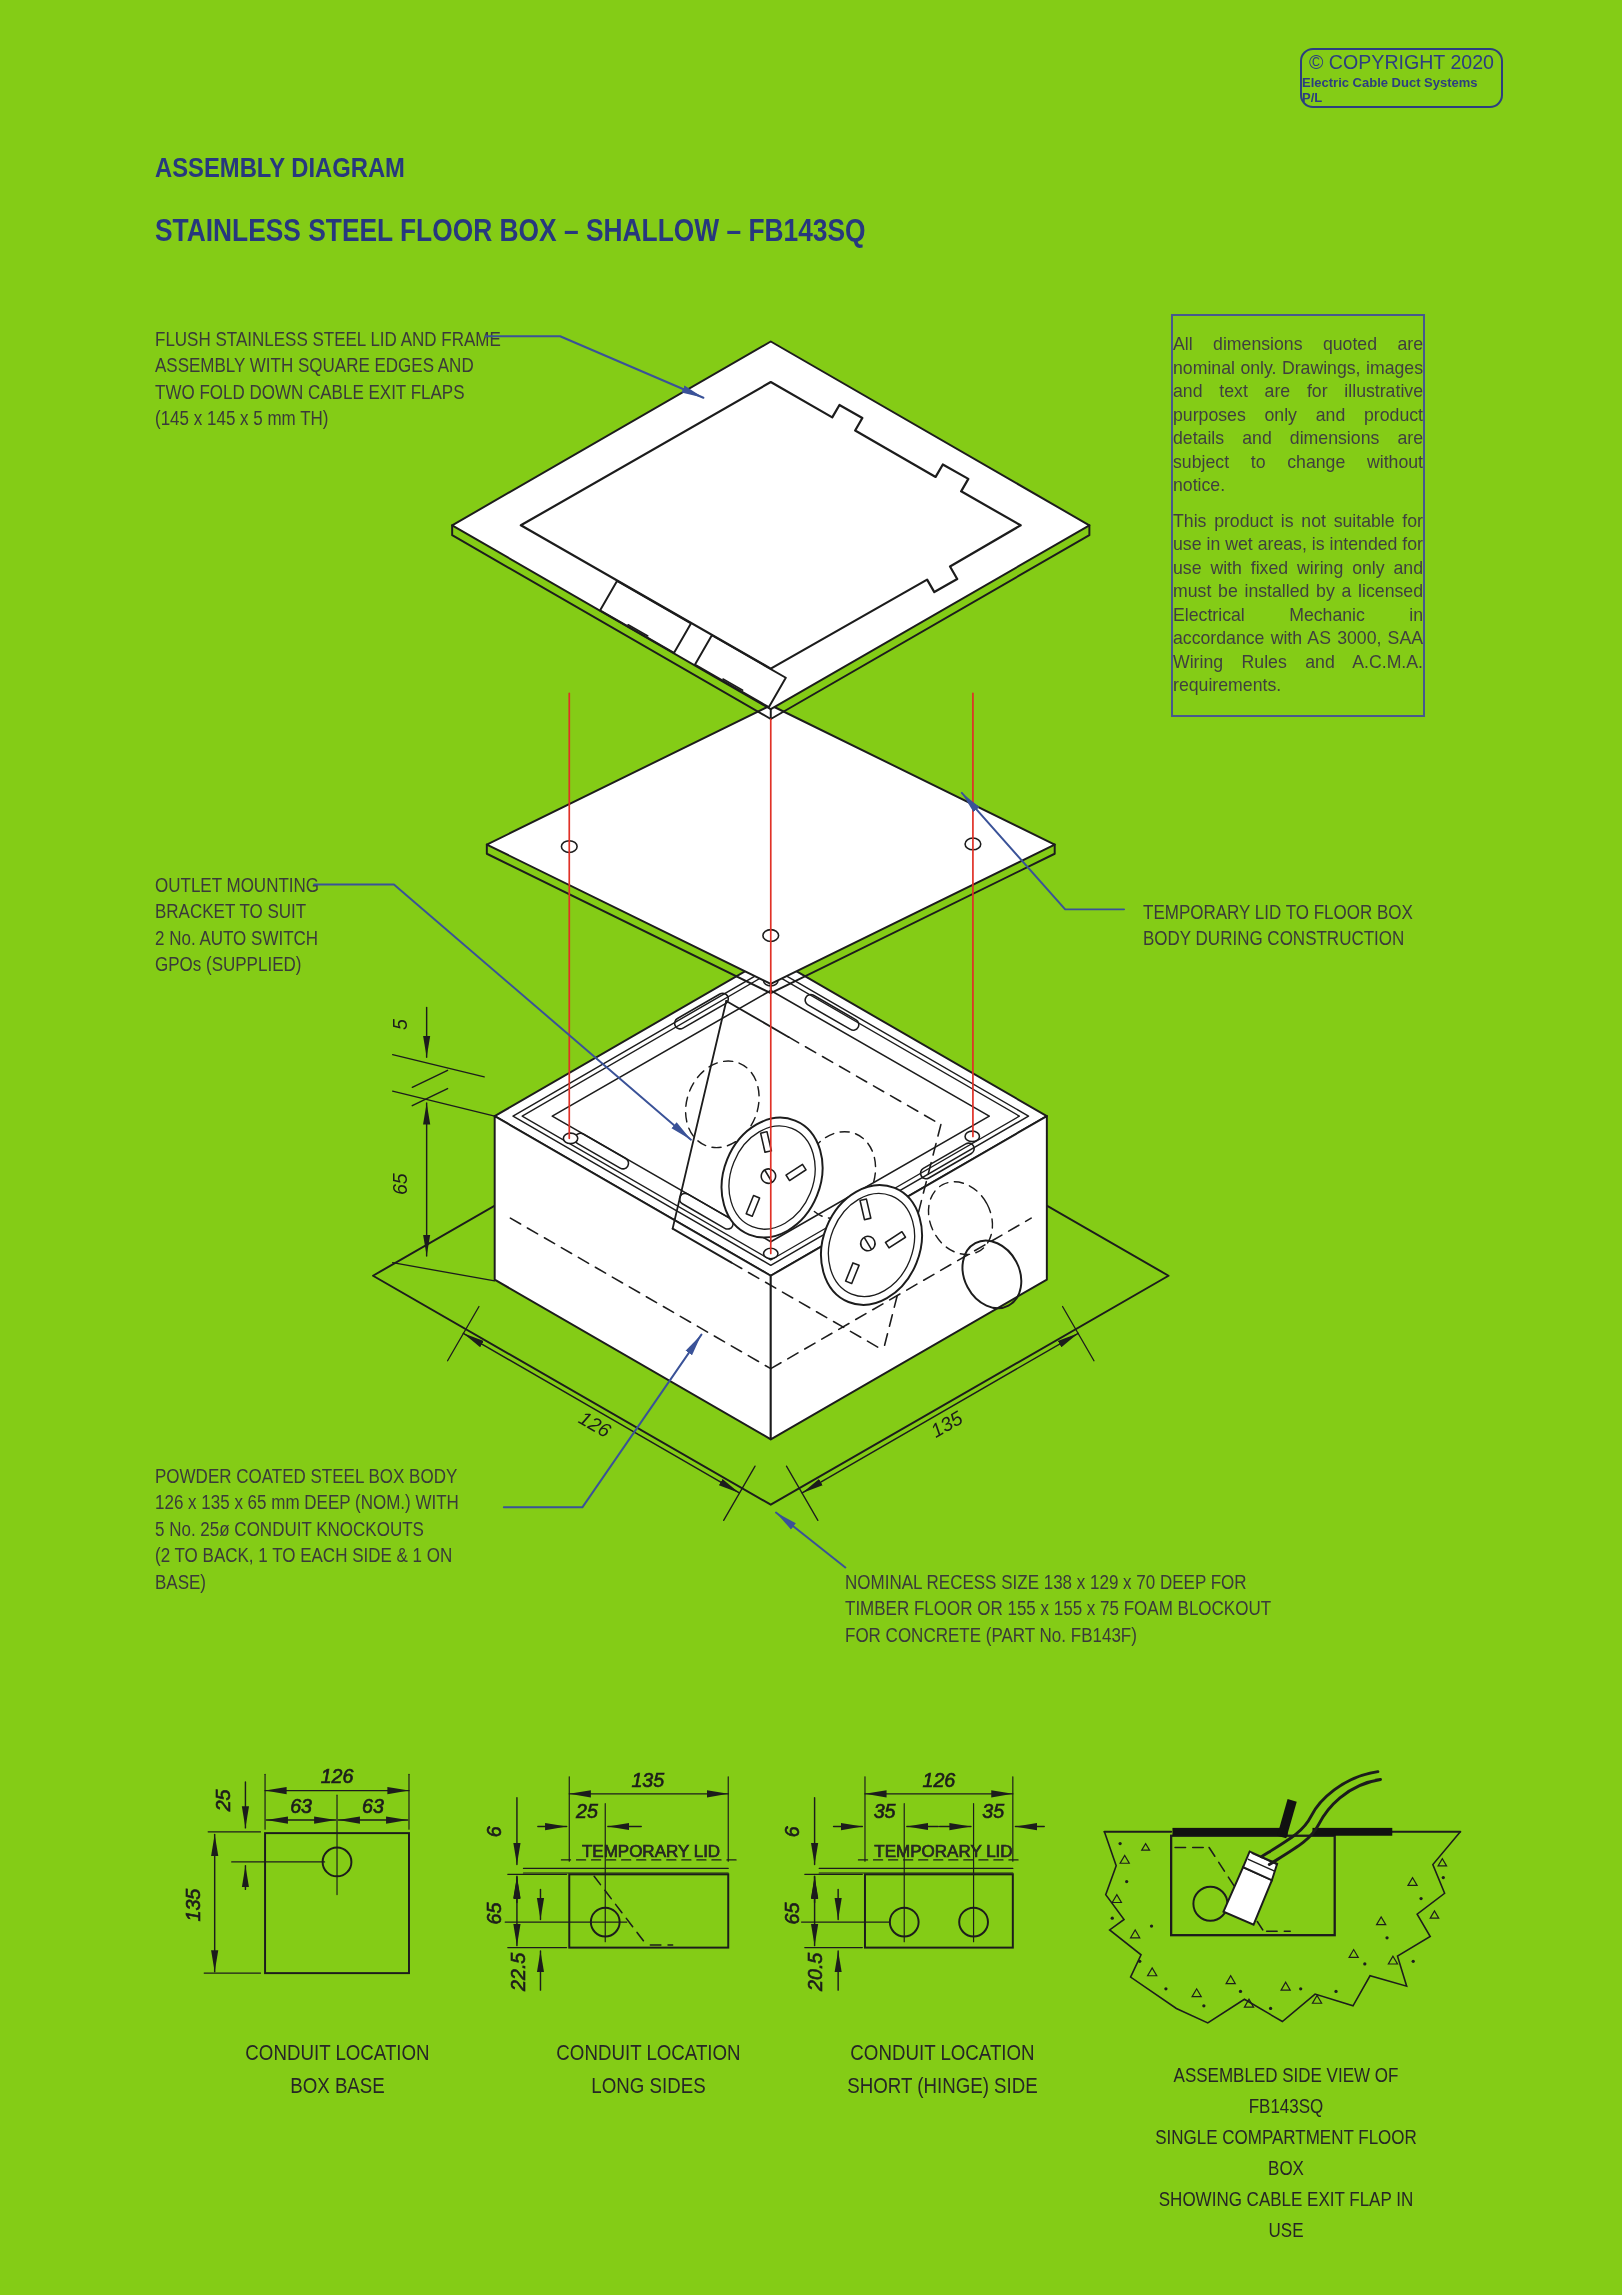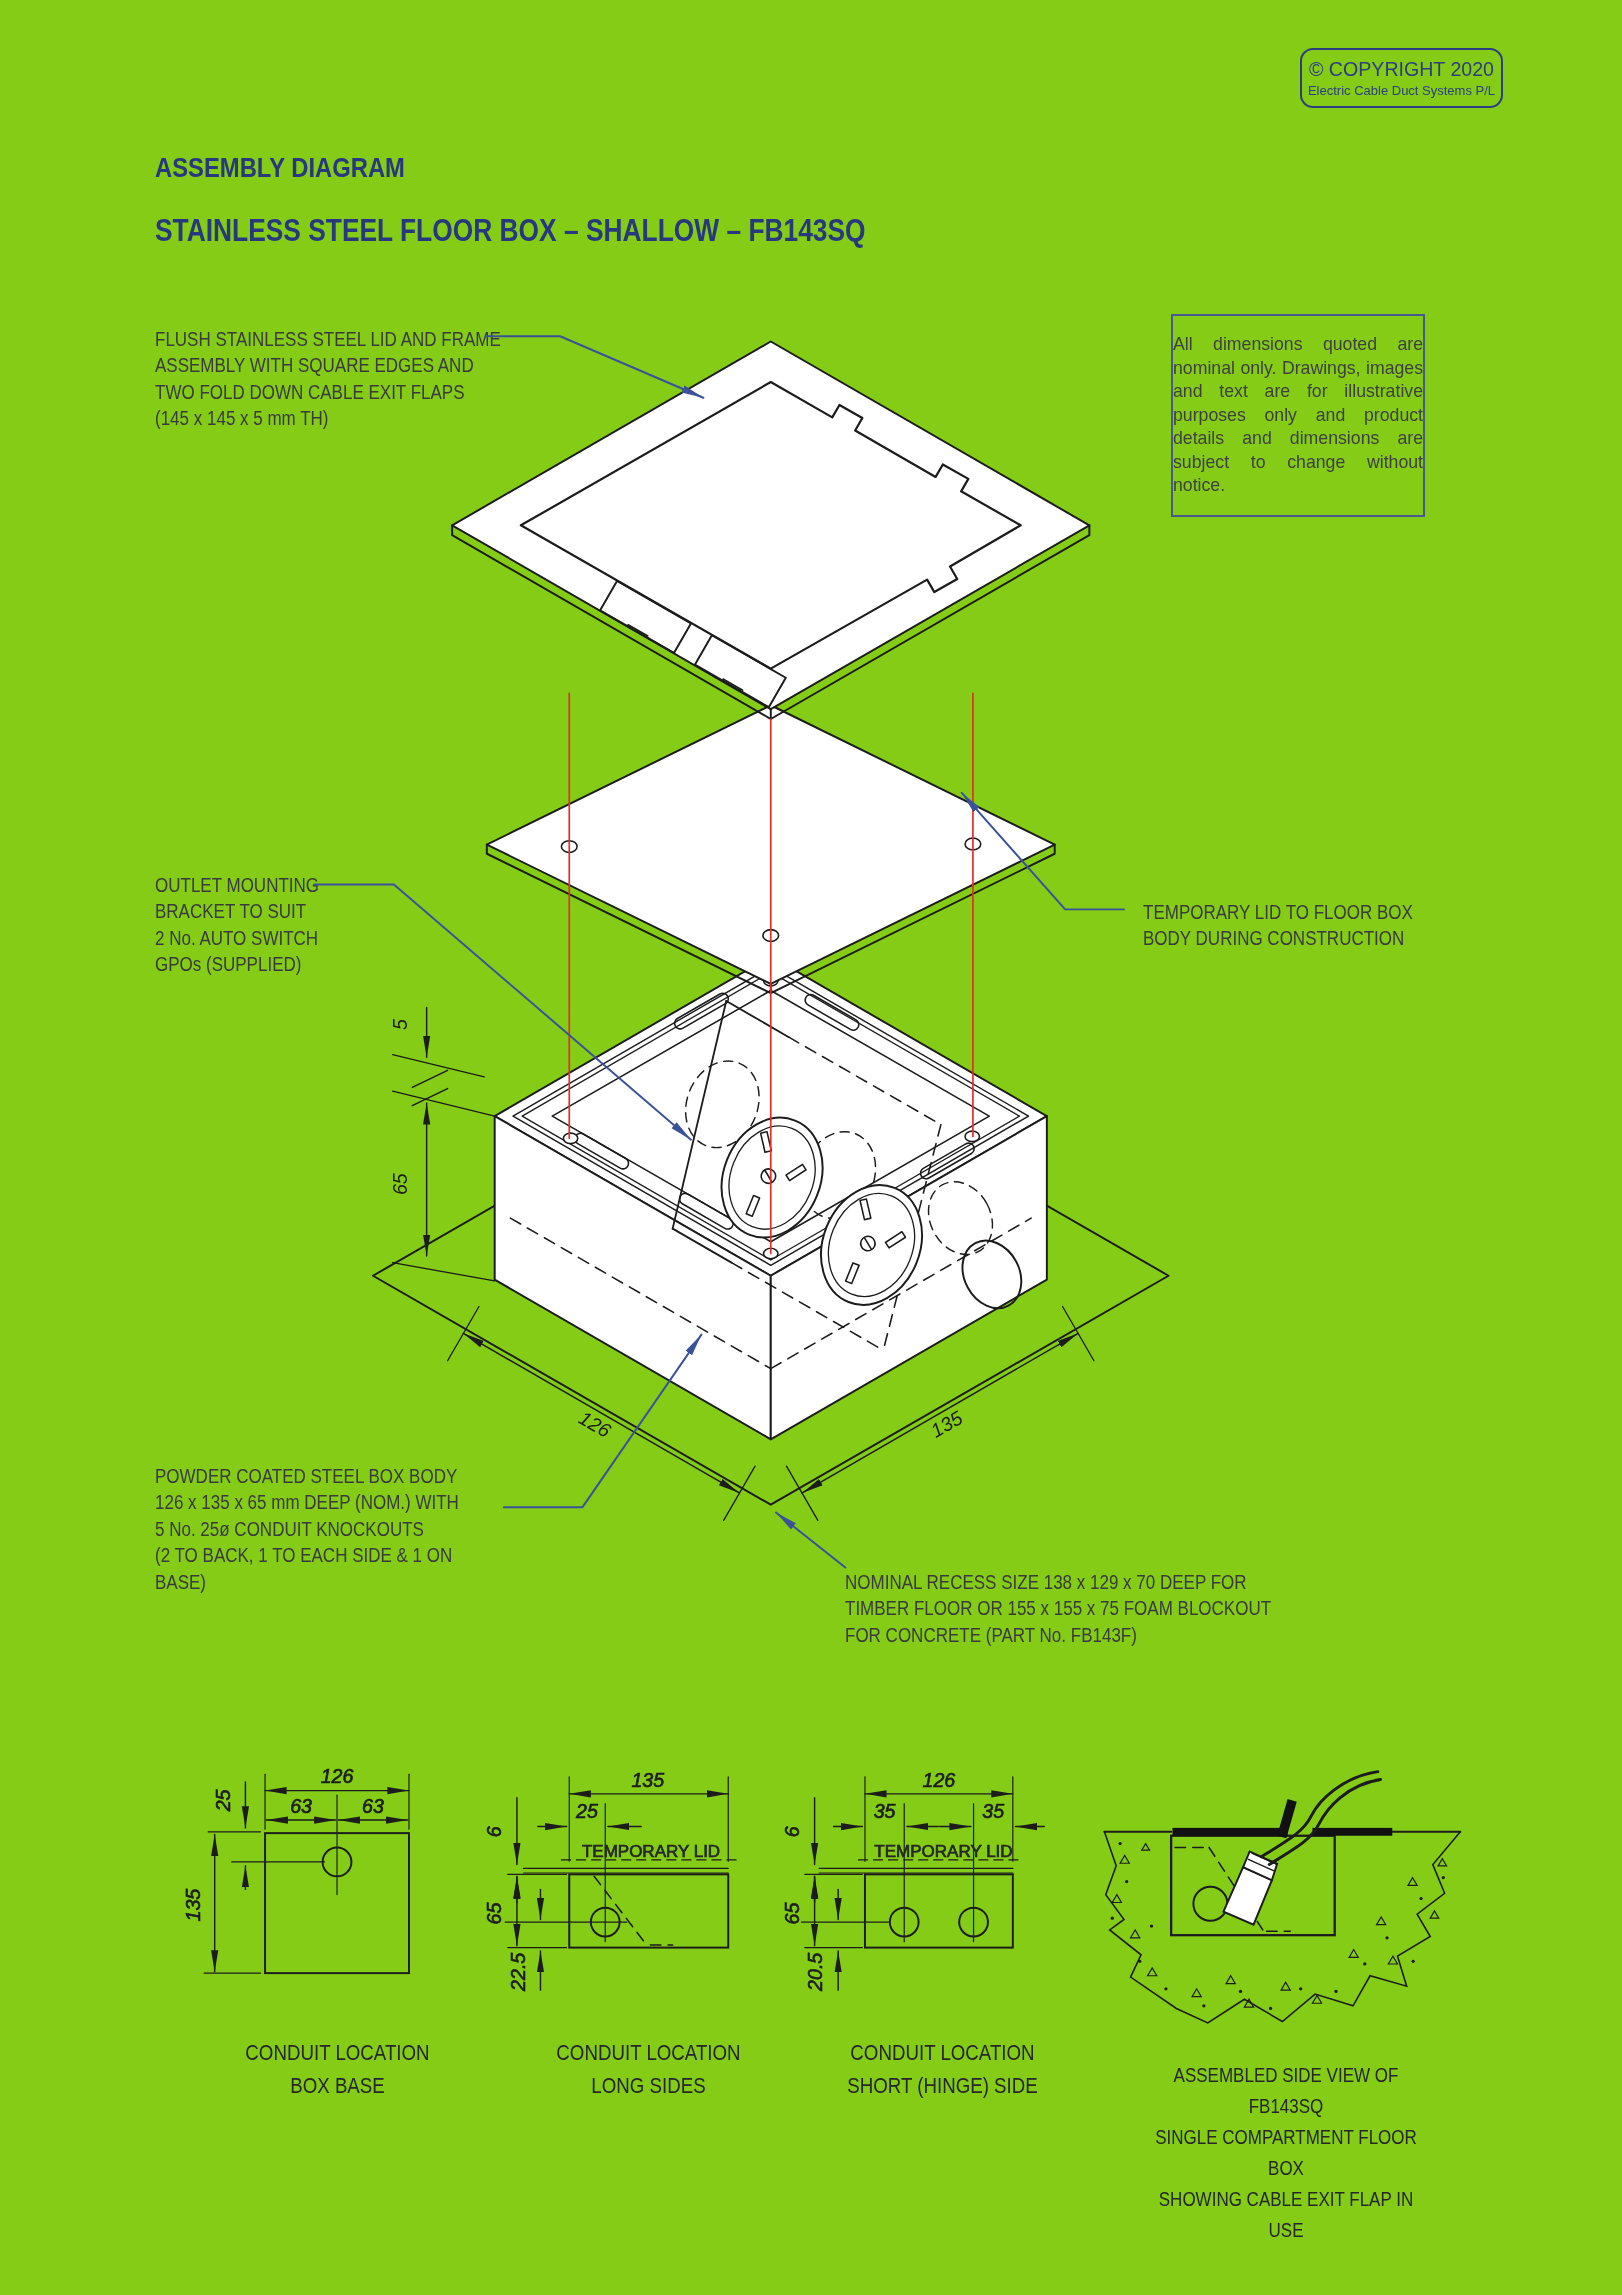--- a/index.html
+++ b/index.html
@@ -7,21 +7,21 @@
         font-family:"Liberation Sans",sans-serif;}
   .abs{position:absolute;}
   .cond{transform:scaleX(.85);transform-origin:0 0;}
   .condC{transform:scaleX(.85);transform-origin:50% 0;}
   .title1{font-size:28px;font-weight:bold;color:#27387e;letter-spacing:0;}
   .title2{font-size:31px;font-weight:bold;color:#27387e;}
   .ann{font-size:20px;line-height:1.32;color:#3a3a3a;white-space:pre-line;}
   .copy{left:1300px;top:48px;width:199px;height:56px;border:2px solid #2c3e80;border-radius:13px;
         display:flex;flex-direction:column;align-items:center;justify-content:center;color:#2c3e80;}
   .copy .l1{font-size:19.6px;}
-  .copy .l2{font-size:13px;margin-top:1.3px;}
+  .copy .l2{font-size:13px;margin-top:1.3px;font-weight:bold;}
   .notebox{left:1171px;top:314px;width:254px;border:2px solid #47598e;padding:17px 0;
            box-sizing:border-box;color:#3f3f3f;font-size:17.7px;line-height:1.33;text-align:justify;}
   .notebox p{margin:0 0 11.8px 0;}
   .notebox p:last-child{margin-bottom:0;}
   .cap{font-size:22px;color:#262626;text-align:center;line-height:1.5;}
   .cap4{font-size:20px;color:#262626;text-align:center;line-height:1.55;}
   svg text{font-family:"Liberation Sans",sans-serif;}
   .dim{font-size:30px;font-style:italic;fill:#1c1c1c;text-anchor:middle;}
   .lbl{font-size:26px;fill:#2b2b2b;text-anchor:middle;}
 </style>
@@ -52,20 +52,21 @@
 126 x 135 x 65 mm DEEP (NOM.) WITH
 5 No. 25ø CONDUIT KNOCKOUTS
 (2 TO BACK, 1 TO EACH SIDE &amp; 1 ON
 BASE)</div>
   <div class="abs ann cond" style="left:845px;top:1569px;">NOMINAL RECESS SIZE 138 x 129 x 70 DEEP FOR
 TIMBER FLOOR OR 155 x 155 x 75 FOAM BLOCKOUT
 FOR CONCRETE (PART No. FB143F)</div>
 
   <div class="abs notebox">
     <p>All dimensions quoted are nominal only. Drawings, images and text are for illustrative purposes only and product details and dimensions are subject to change without notice.</p>
+    <p>This product is not suitable for use in wet areas, is intended for use with fixed wiring only and must be installed by a licensed Electrical Mechanic in accordance with AS 3000, SAA Wiring Rules and A.C.M.A. requirements.</p>
   </div>
 
   <svg class="abs" style="left:0;top:0;" width="1622" height="2295" viewBox="0 0 2479 3508">
     <defs>
       <marker id="aE" markerUnits="userSpaceOnUse" markerWidth="36" markerHeight="16" refX="33" refY="7" orient="auto">
         <path d="M0,1.5 L33,7 L0,12.5 Z" fill="#1c1c1c"></path>
         </marker>
       <marker id="aS" markerUnits="userSpaceOnUse" markerWidth="36" markerHeight="16" refX="33" refY="7" orient="auto-start-reverse">
         <path d="M0,1.5 L33,7 L0,12.5 Z" fill="#1c1c1c"></path>
         </marker>

